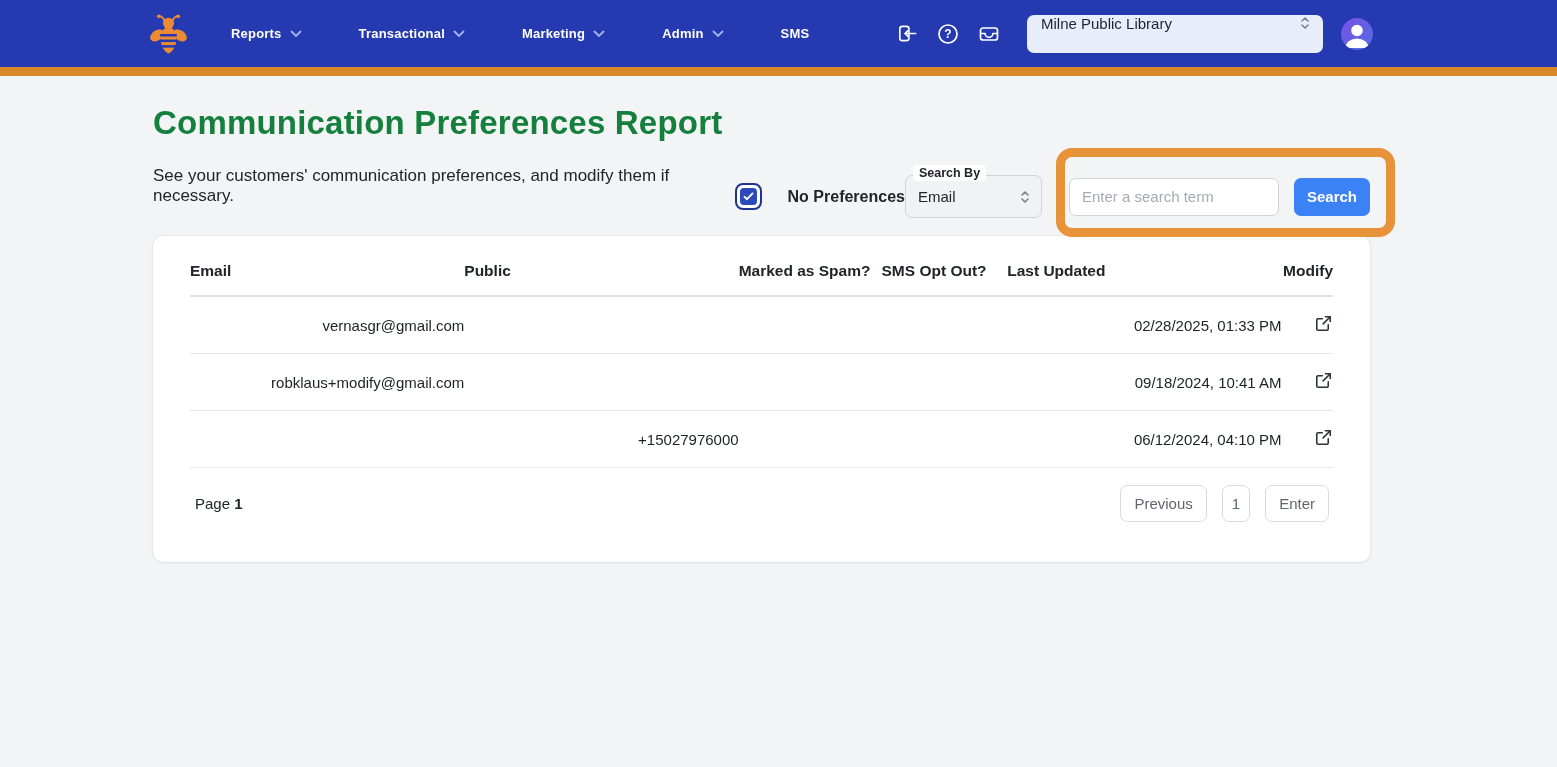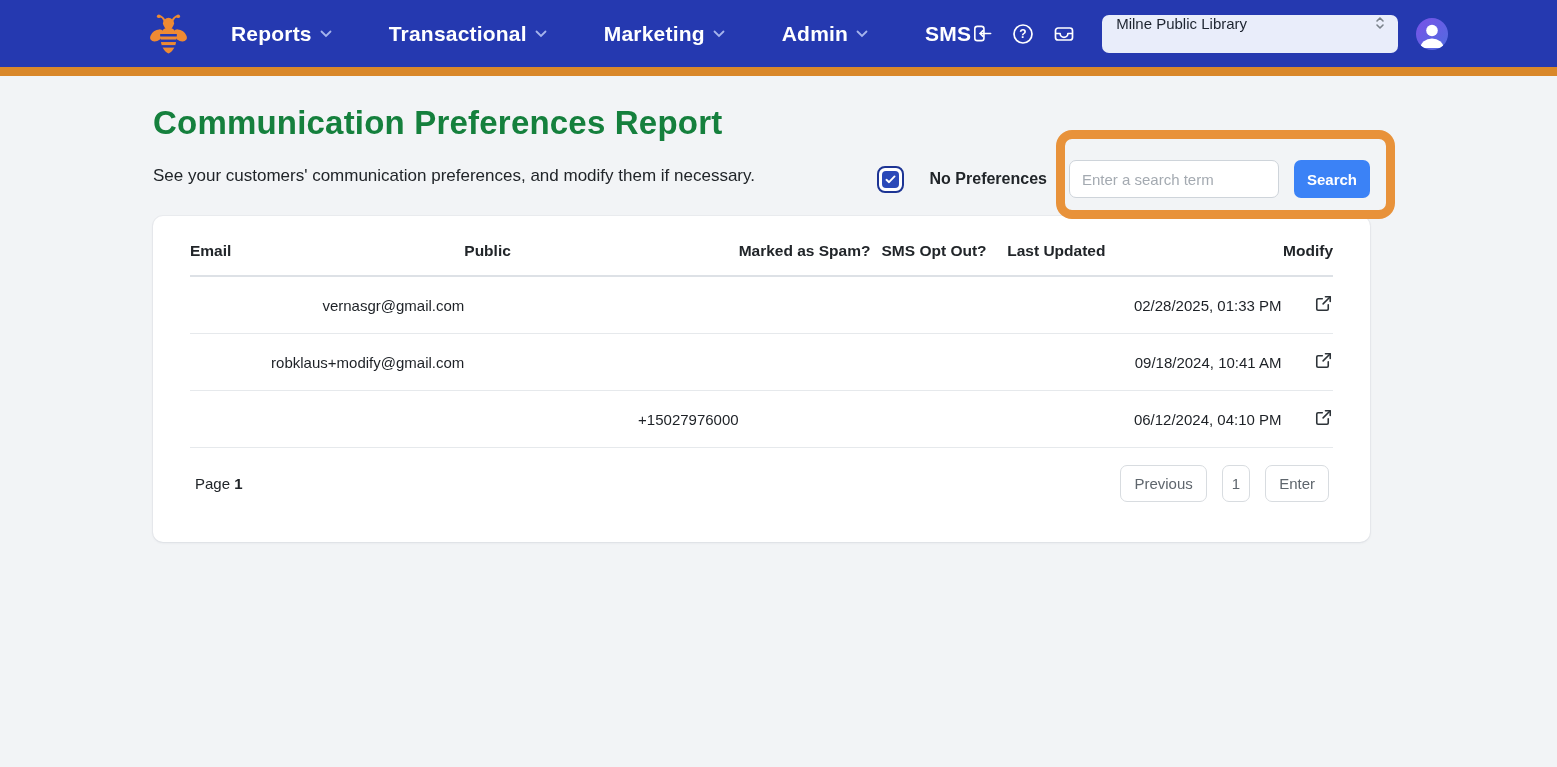--- a/index.html
+++ b/index.html
@@ -14,21 +14,21 @@
   
   .navbar {
     height: 67px; background: #2539b0;
     display: flex; align-items: center;
     padding-left: 150px;
   }
   .accent-bar { height: 9px; background: #d9882a; }
   .logo { display: flex; align-items: center; cursor: pointer; }
   .nav-items { display: flex; gap: 57px; margin-left: 44px; }
   .nav-item {
-    color: #fff; font-weight: 700; font-size: 21px;
+    color: #fff; font-weight: 700; font-size: 13px;
     display: flex; align-items: center; gap: 8px; cursor: pointer;
     letter-spacing: .2px;
   }
   .nav-right {
     margin-left: auto; display: flex; align-items: center;
     padding-right: 183px;
   }
   .nav-icon-group { display: flex; align-items: center; gap: 17px; }
   .nav-icon { display: flex; align-items: center; cursor: pointer; }
   .org-select {
@@ -42,21 +42,21 @@
 
   
   .page-header {
     display: flex; justify-content: space-between; align-items: flex-end;
     margin: 28px 187px 30px 153px;
   }
   .page-title { margin: 0; font-size: 33px; font-weight: 600; color: #15803d; letter-spacing: .2px; }
   .page-subtitle { margin: 24px 0 0 0; font-size: 17px; color: #212529; }
 
   .filter-bar { display: flex; align-items: center; margin-bottom: -12px; }
-  .cb-group { display: flex; align-items: center; gap: 26px; margin-right: 22px; cursor: pointer; justify-content: flex-end; }
+  .cb-group { display: flex; align-items: center; gap: 26px; cursor: pointer; justify-content: flex-end; }
   .checkbox {
     width: 27px; height: 27px; border: 2px solid #1d3494; border-radius: 8px;
     background: #fff; display: flex; align-items: center; justify-content: center;
   }
   .checkbox-inner {
     width: 17px; height: 17px; background: #2b49b8; border-radius: 4px;
     display: flex; align-items: center; justify-content: center;
   }
   .cb-label { font-size: 16px; font-weight: 600; color: #212529; white-space: nowrap; }
 
@@ -241,20 +241,28 @@
       <span class="checkbox">
         <span class="checkbox-inner">
           <svg width="11" height="9" viewBox="0 0 12 10">
             <path d="M1.5 5.3 L4.4 8 L10.5 1.6" stroke="#fff" stroke-width="2.1" fill="none" stroke-linecap="round" stroke-linejoin="round"></path>
           </svg>
         </span>
       </span>
       <span class="cb-label">No Preferences</span>
     </div>
 
+    <div class="searchby">
+      <span class="searchby-label">Search By</span>
+      <span class="searchby-value">Email</span>
+      <svg width="14" height="16" viewBox="0 0 14 16" fill="none" stroke="#7a828a" stroke-width="1.6" stroke-linecap="round" stroke-linejoin="round">
+        <path d="M4 6 L7 3 L10 6"></path>
+          <path d="M4 10 L7 13 L10 10"></path>
+      </svg>
+    </div>
 
     <div class="search-group">
       <div class="annotation"></div>
       <input class="search-input" type="text" placeholder="Enter a search term" style="">
       <button class="search-btn">Search</button>
     </div>
   </div>
 </div>
 
 <div class="card">

